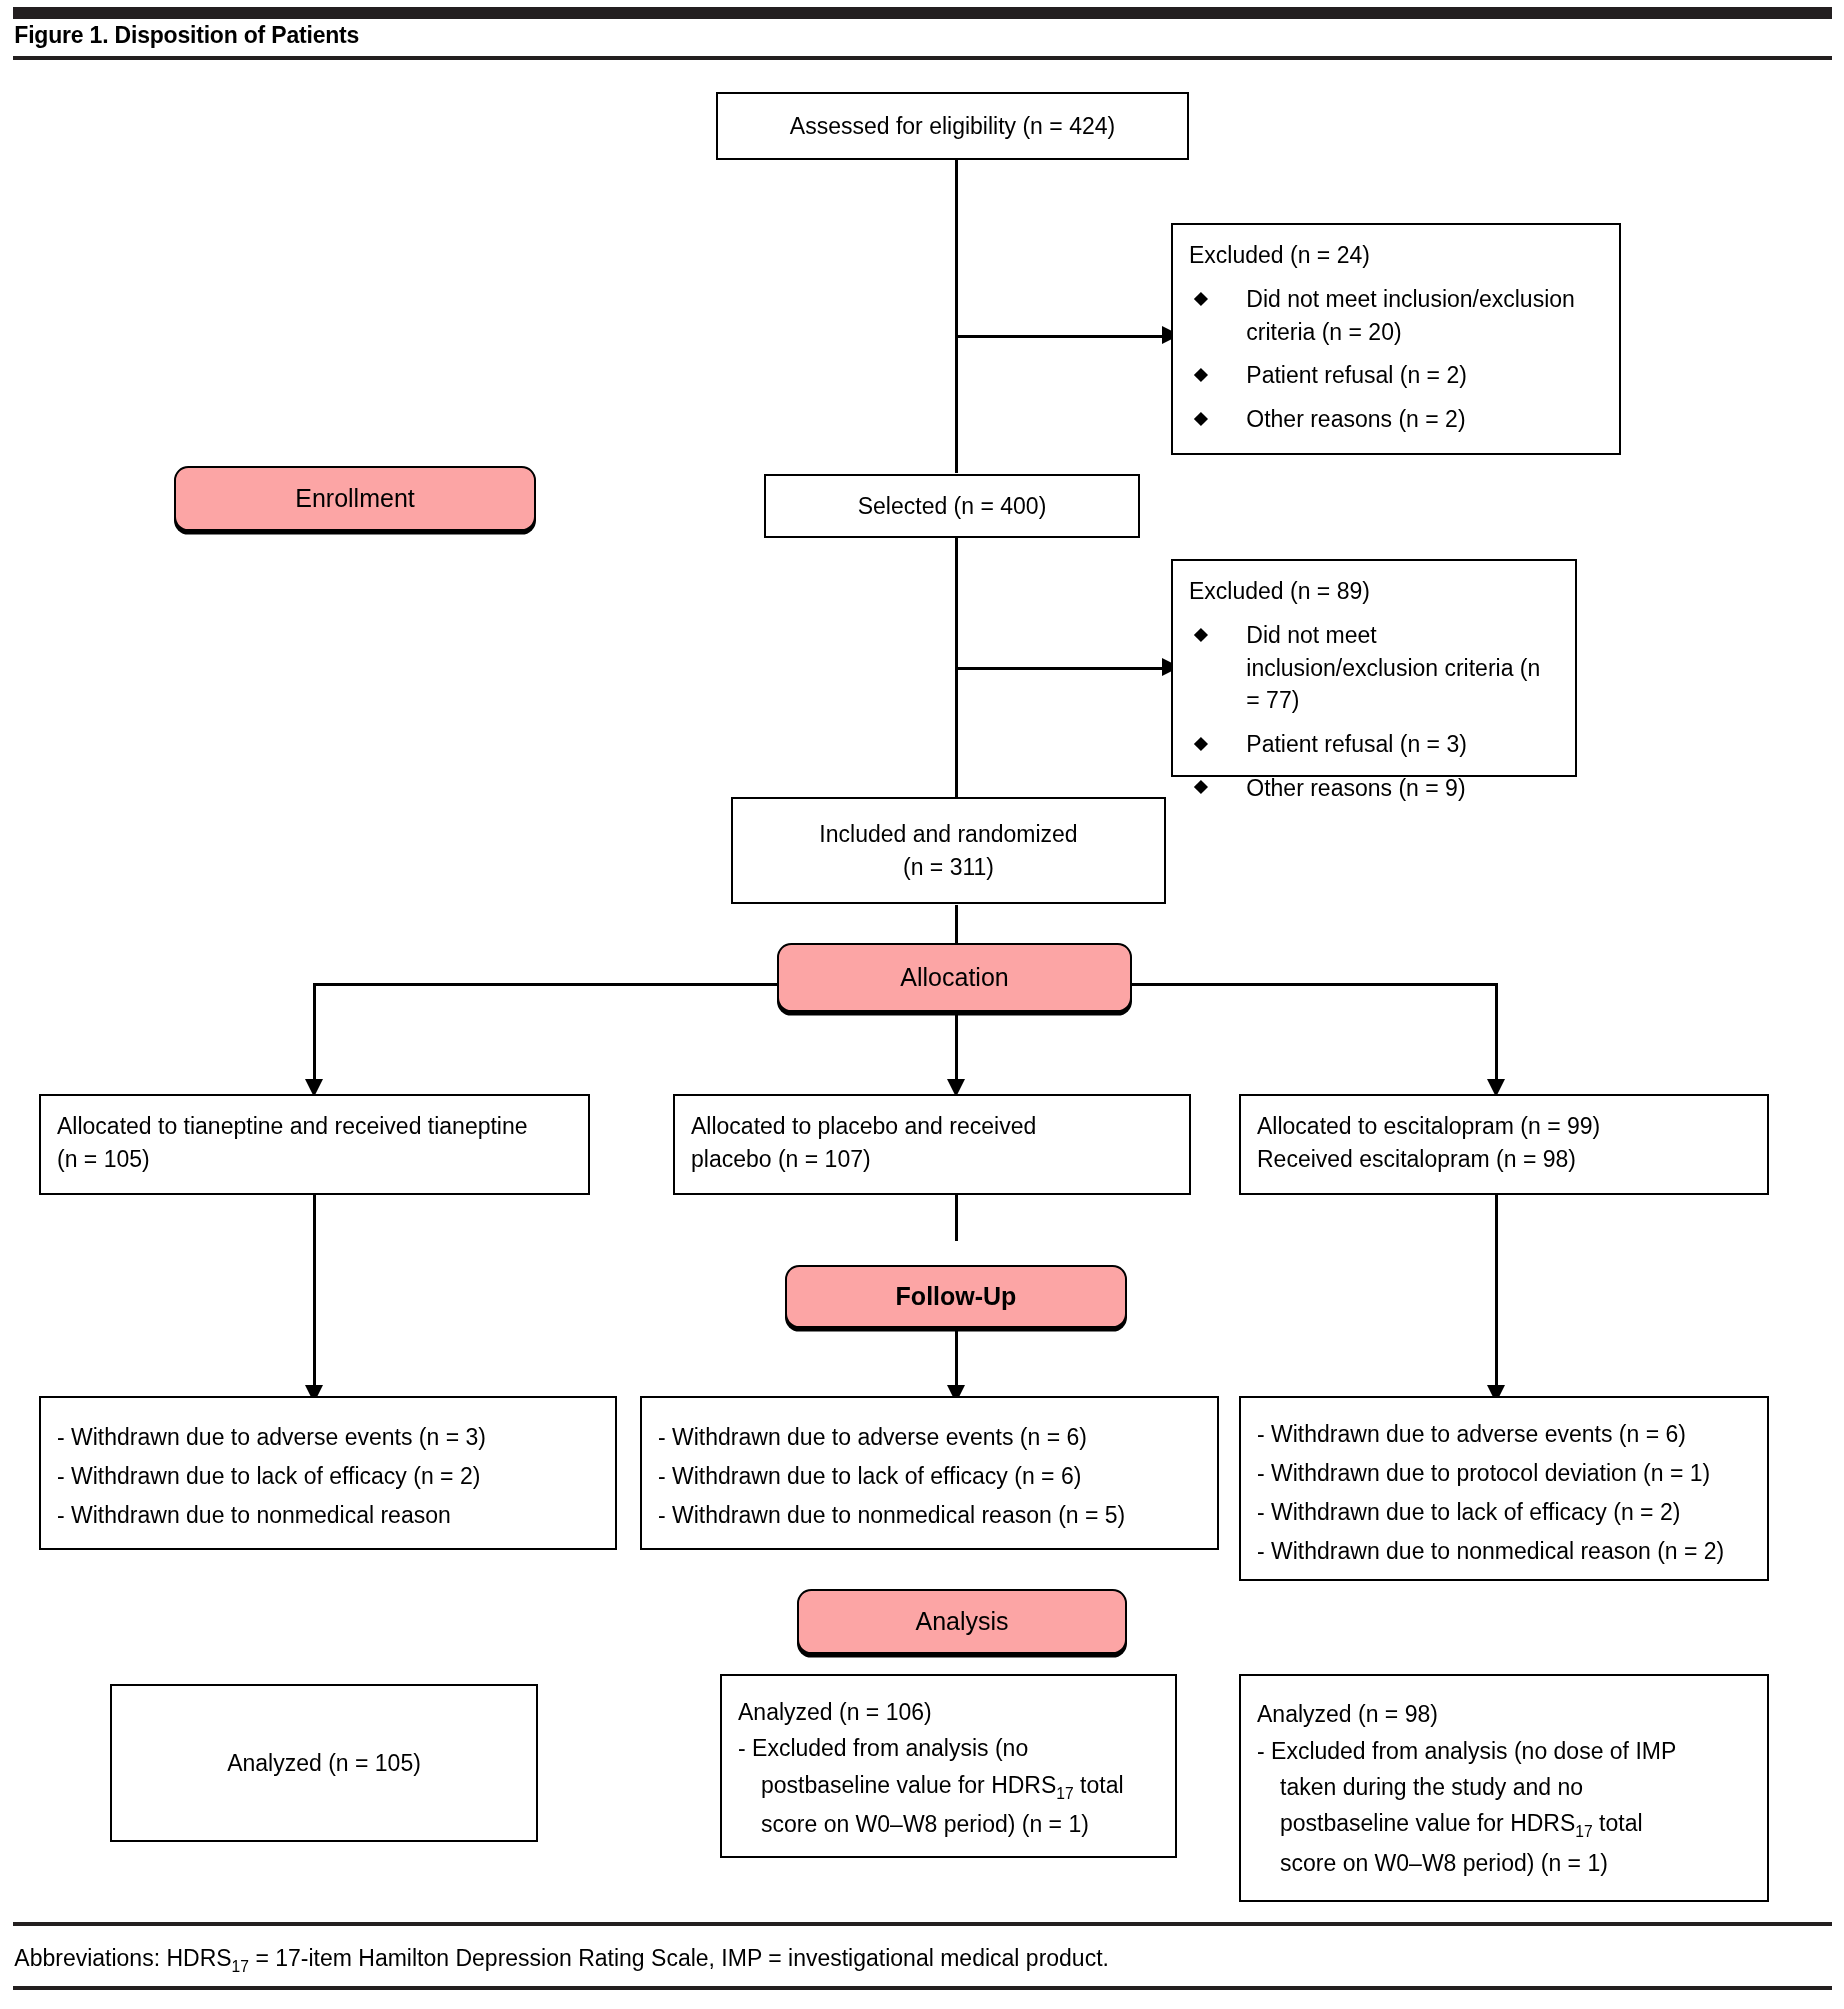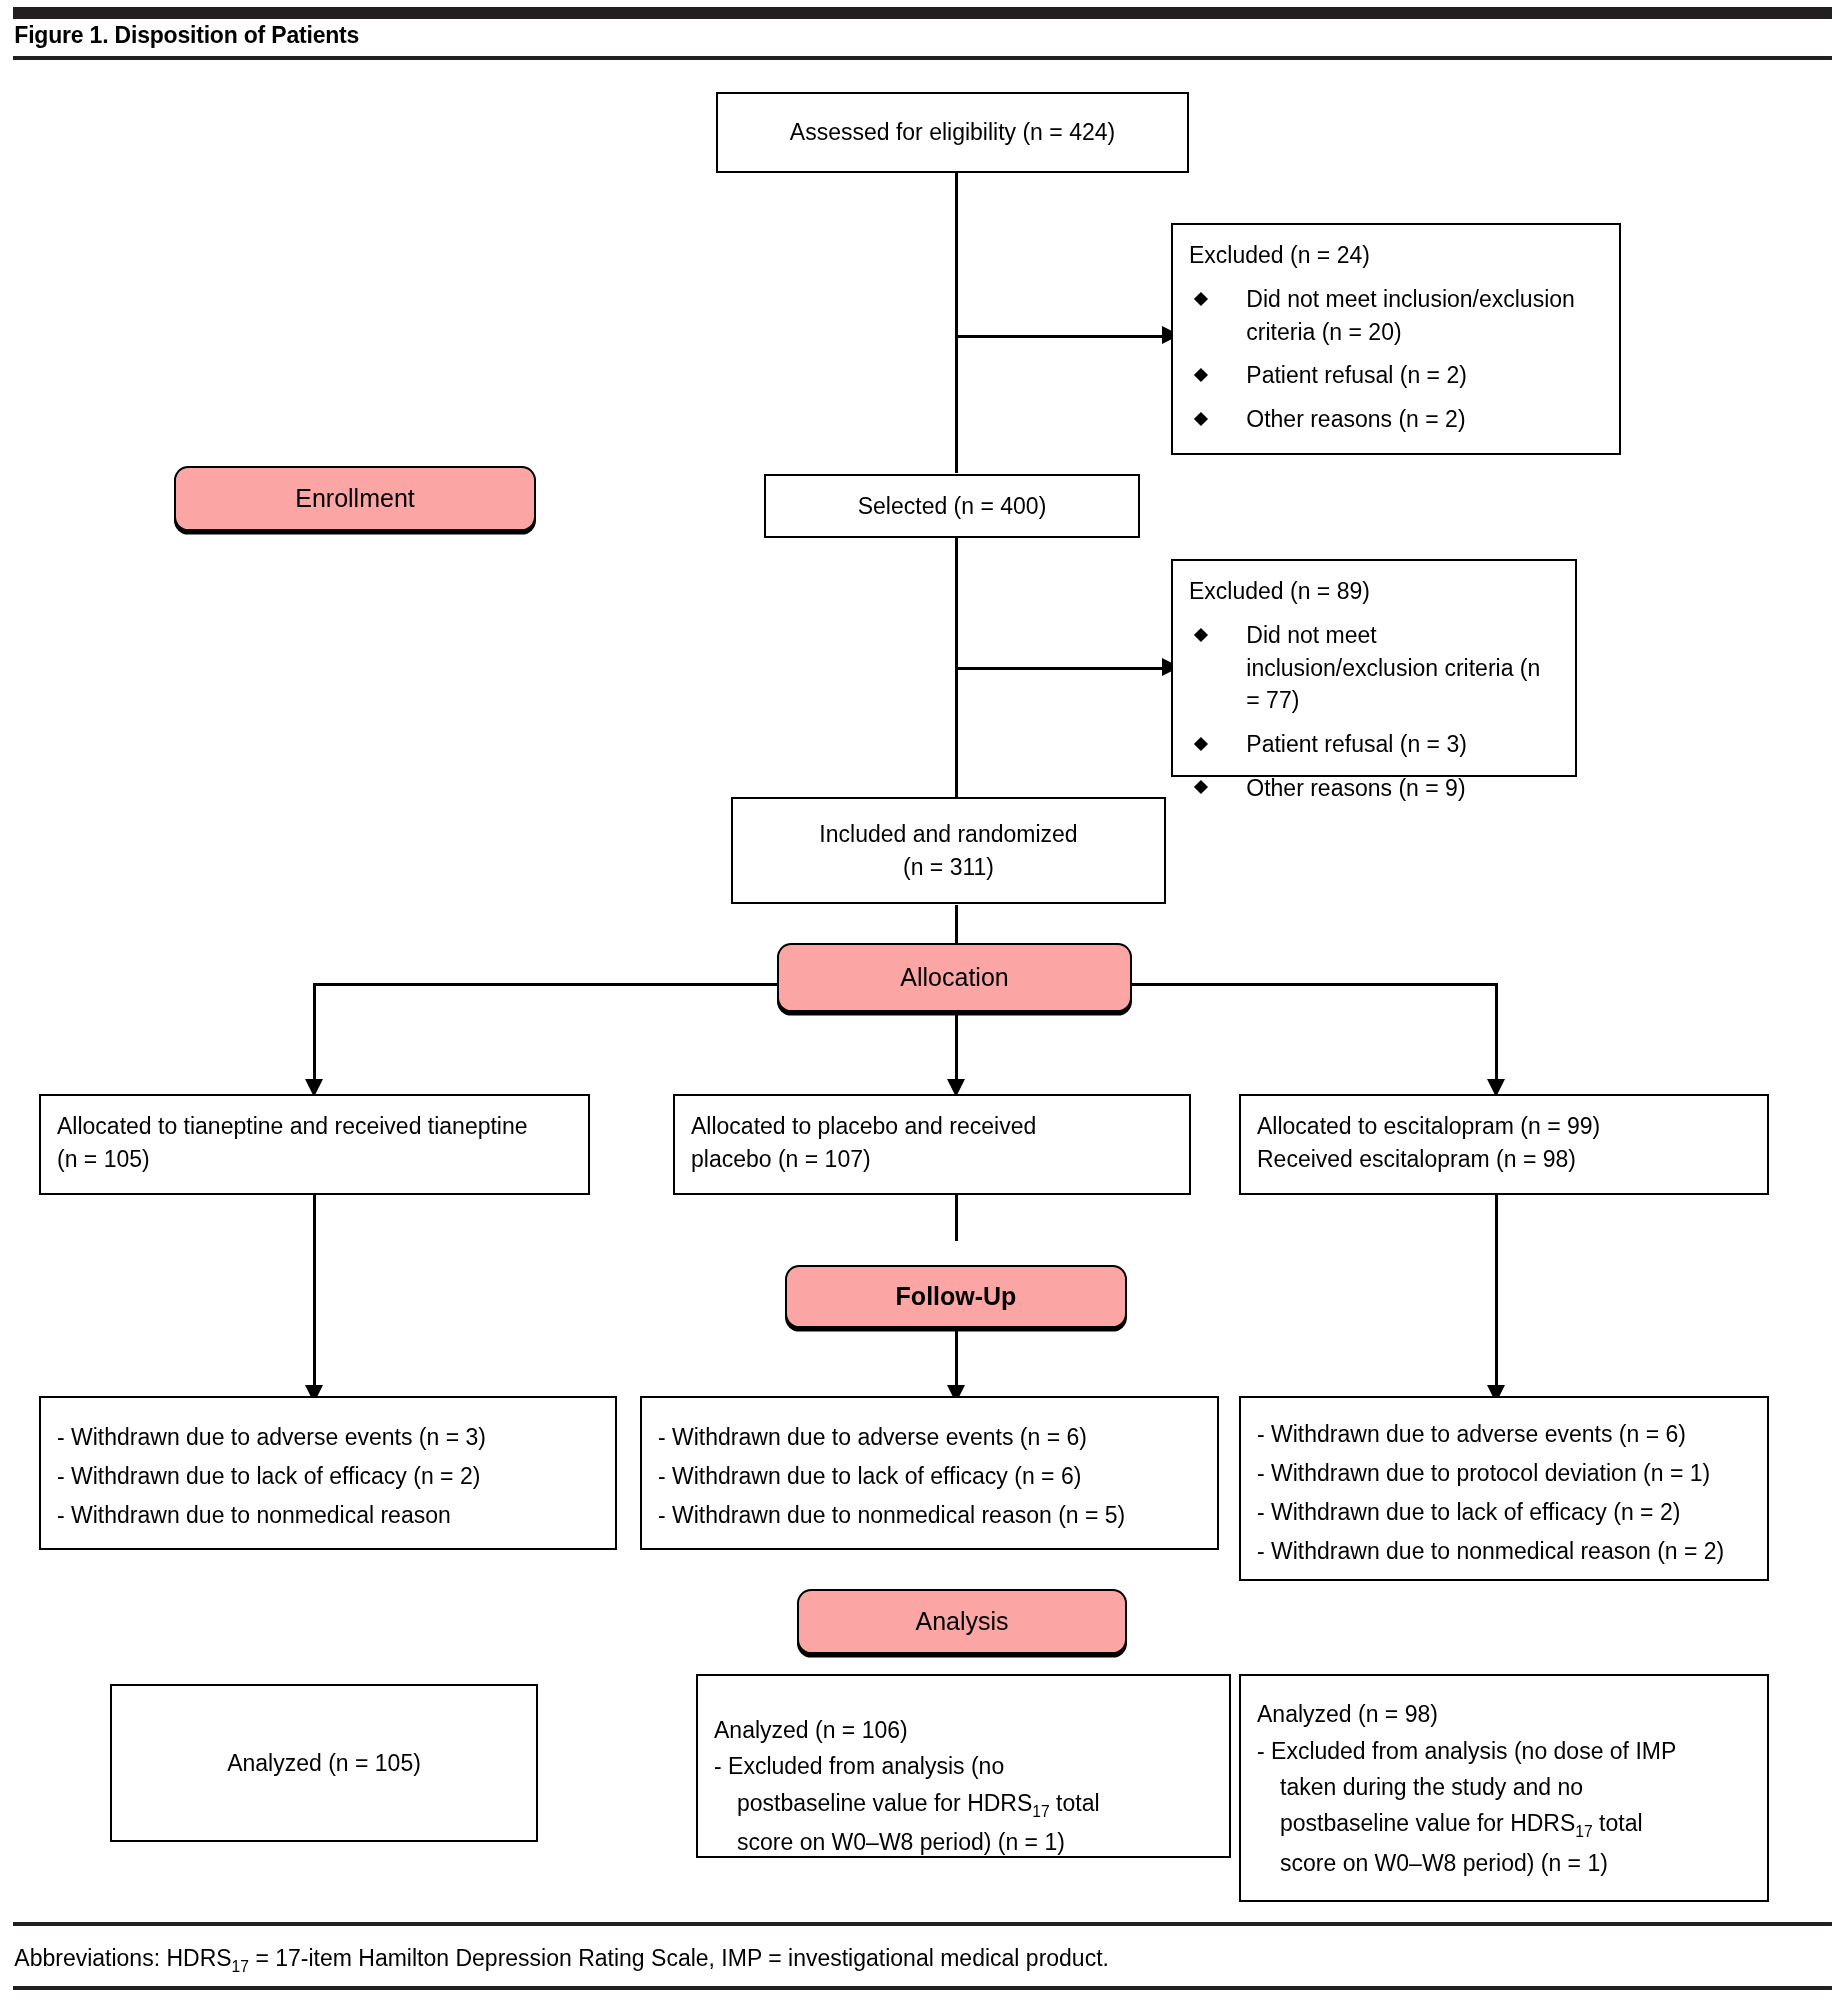--- a/index.html
+++ b/index.html
@@ -195,21 +195,21 @@
   <div class="vline" style="left:313px; top:1195px; height:195px;"></div>
   <div class="arr-down" style="left:305px; top:1385px;"></div>
 
   <div class="vline" style="left:955px; top:1195px; height:46px;"></div>
   <div class="vline" style="left:955px; top:1313px; height:79px;"></div>
   <div class="arr-down" style="left:947px; top:1385px;"></div>
 
   <div class="vline" style="left:1495px; top:1195px; height:195px;"></div>
   <div class="arr-down" style="left:1487px; top:1385px;"></div>
 
-  <div class="box center" style="left:716px; top:92px; width:473px; height:81px;text-align:center;">
+  <div class="box center" style="left:716px; top:92px; width:473px; height:68px;text-align:center;">
     <span class="ln">Assessed for eligibility (n = 424)</span>
   </div>
 
   <div class="box left" style="left:1171px; top:223px; width:450px; height:232px;">
     <span class="ln">Excluded (n = 24)</span>
     <span class="blist">
       <span class="bli">
         <span class="dia"></span>
         <span class="cont">Did not meet inclusion/exclusion criteria (n = 20)</span>
       </span>
@@ -304,21 +304,21 @@
   </div>
 
   <div class="pill" style="left:797px; top:1589px; width:330px; height:65px;">
     <span>Analysis</span>
   </div>
 
   <div class="box center" style="left:110px; top:1684px; width:428px; height:158px;">
     <span class="ln">Analyzed (n = 105)</span>
   </div>
 
-  <div class="box left" style="left:696px; top:1674px; width:535px; height:184px; padding-top:38px;">
+  <div class="box left" style="left:720px; top:1674px; width:457px; height:184px; padding-top:20px;">
     <span class="hlist">
       <span class="hli" style="text-indent:0; padding-left:0;">Analyzed (n = 106)</span>
       <span class="hli" style="text-indent:0; padding-left:0;">- Excluded from analysis (no</span>
       <span class="hli" style="text-indent:0; padding-left:23px;"><span>postbaseline value for HDRS</span><span class="sub">17</span><span> total</span></span>
       <span class="hli" style="text-indent:0; padding-left:23px;">score on W0–W8 period) (n = 1)</span>
     </span>
   </div>
 
   <div class="box left" style="left:1239px; top:1674px; width:530px; height:228px; padding-top:22.4px;">
     <span class="hlist">

